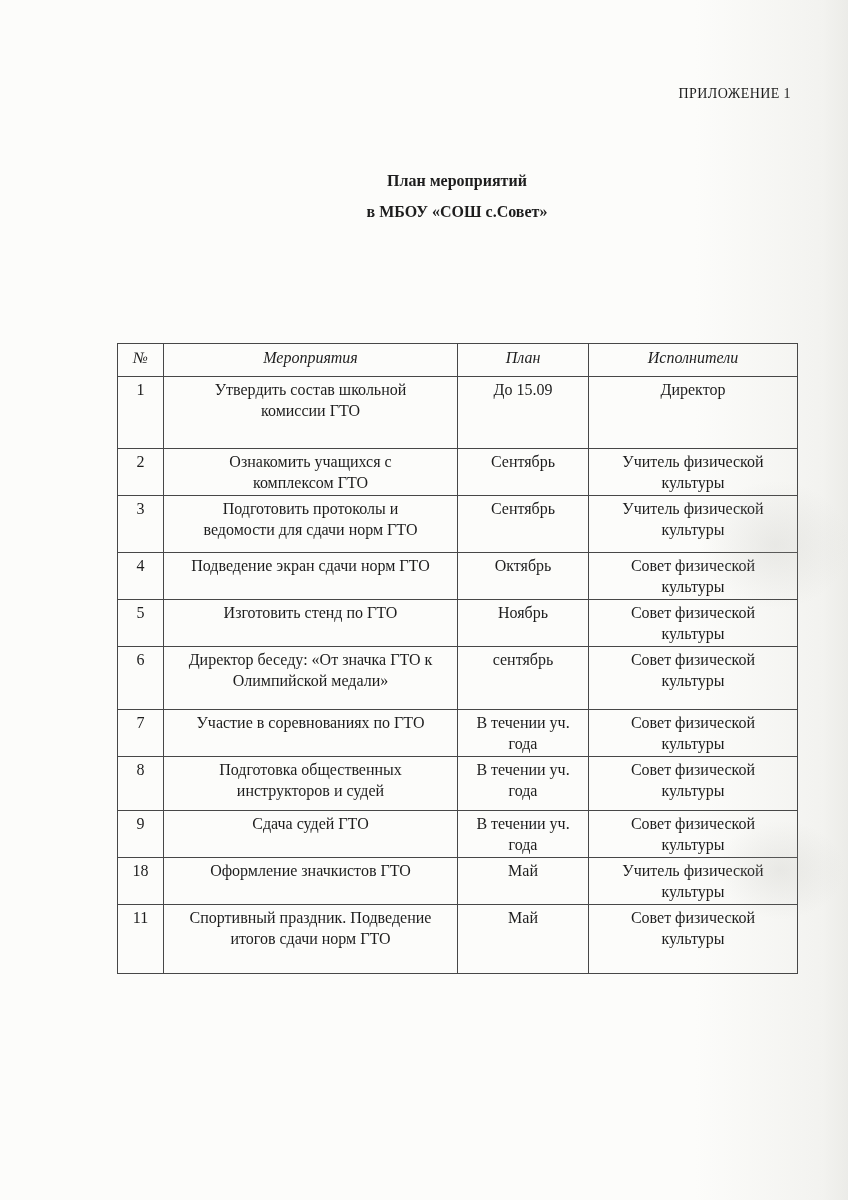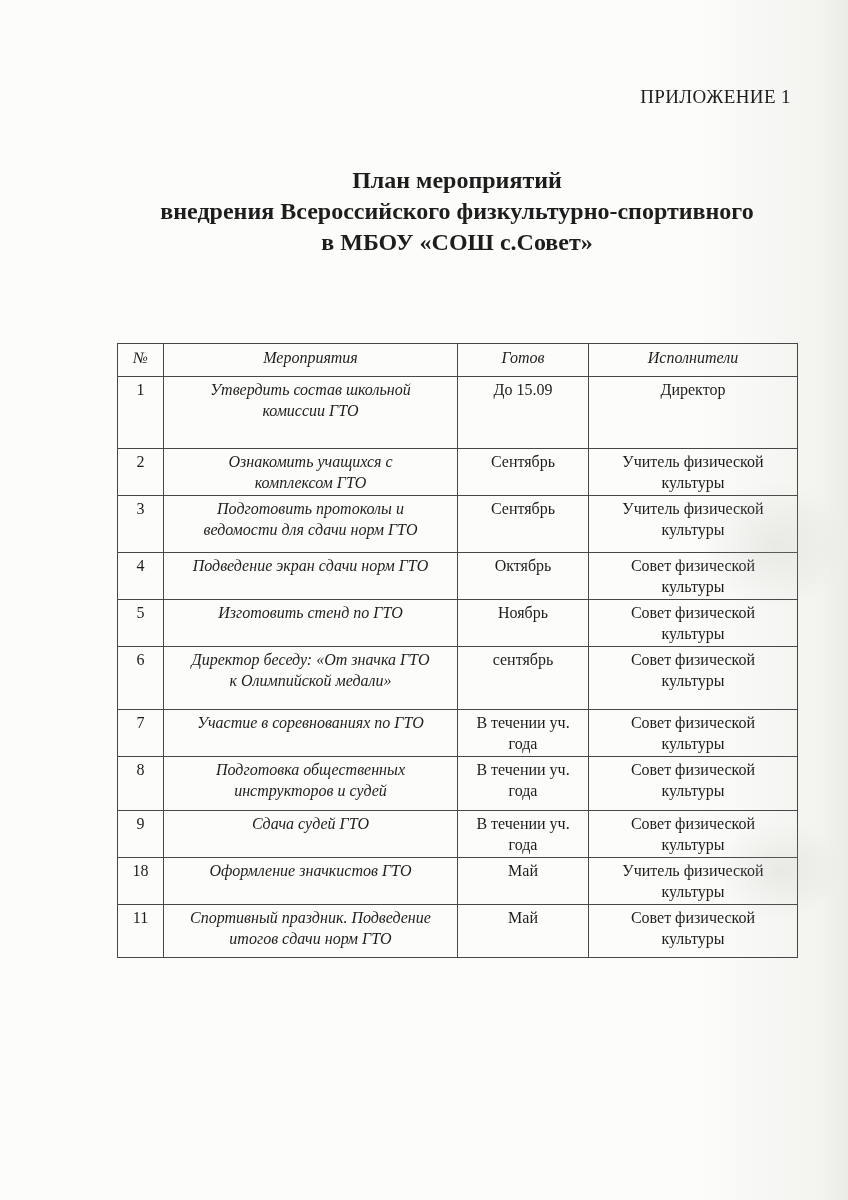--- a/index.html
+++ b/index.html
@@ -17,32 +17,32 @@
     color: #1d1d1d;
   }
   .sheet {
     position: absolute;
     inset: 0;
   }
   .annex {
     position: absolute;
     top: 86px;
     right: 57px;
-    font-size: 19px;
+    font-size: 14px;
     letter-spacing: 0.4px;
     white-space: nowrap;
   }
   .title {
     position: absolute;
     top: 165px;
     left: 117px;
     width: 680px;
     text-align: center;
     font-weight: bold;
-    font-size: 24px;
+    font-size: 16px;
     line-height: 31px;
   }
   table.plan {
     position: absolute;
     top: 343px;
     left: 117px;
     width: 680px;
     border-collapse: collapse;
     table-layout: fixed;
   }
@@ -61,67 +61,66 @@
     font-weight: normal;
     font-size: 16px;
     padding: 5px 2px 2px;
   }
   table.plan thead tr { height: 33px; }
   table.plan td {
     font-size: 16px;
     line-height: 20.5px;
     padding: 3px 4px 2px;
   }
-  table.plan td:nth-child(2) { padding: 3px 24px 2px; font-style: italic; }
+  table.plan td:nth-child(2) { padding: 3px 24px 2px; }
   table.plan td:nth-child(3) { padding: 3px 6px 2px; font-family: Liberation Serif, serif; }
   table.plan td:nth-child(4) { padding: 3px 30px 2px; margin-left: 48px; }
   tbody tr:nth-child(1)  { height: 72px; }
   tbody tr:nth-child(2)  { height: 40px; }
   tbody tr:nth-child(3)  { height: 57px; }
   tbody tr:nth-child(4)  { height: 43px; }
   tbody tr:nth-child(5)  { height: 37px; }
   tbody tr:nth-child(6)  { height: 63px; }
   tbody tr:nth-child(7)  { height: 40px; }
   tbody tr:nth-child(8)  { height: 54px; }
   tbody tr:nth-child(9)  { height: 46px; }
   tbody tr:nth-child(10) { height: 37px; }
-  tbody tr:nth-child(11) { height: 53px; }
+  tbody tr:nth-child(11) { height: 69px; }
   .smudge {
     position: absolute;
     pointer-events: none;
     background: radial-gradient(ellipse at center, rgba(178,178,172,0.20) 0%, rgba(178,178,172,0) 70%);
   }
   .smudge.s1 { left: 700px; top: 480px; width: 150px; height: 130px; }
   .smudge.s2 { left: 715px; top: 820px; width: 130px; height: 100px; }
 </style>
 </head>
 <body>
 
 <div class="sheet">
 
   <div class="annex">ПРИЛОЖЕНИЕ 1</div>
 
   <div class="title">
     <div class="title-line">План мероприятий</div>
-    <div class="title-line">внедрения Всероссийского физкультурно-спортивного</div>
     <div class="title-line">в МБОУ «СОШ с.Совет»</div>
   </div>
 
   <table class="plan">
     <colgroup>
       <col class="c-num">
       <col class="c-activity">
       <col class="c-term">
       <col class="c-executor">
     </colgroup>
     <thead>
       <tr>
         <th>№</th>
         <th>Мероприятия</th>
-        <th>Готов</th>
+        <th>План</th>
         <th>Исполнители</th>
       </tr>
     </thead>
     <tbody>
         <tr>
           <td>1</td>
           <td>Утвердить состав школьной комиссии ГТО</td>
           <td>До 15.09</td>
           <td>Директор</td>
         </tr>

